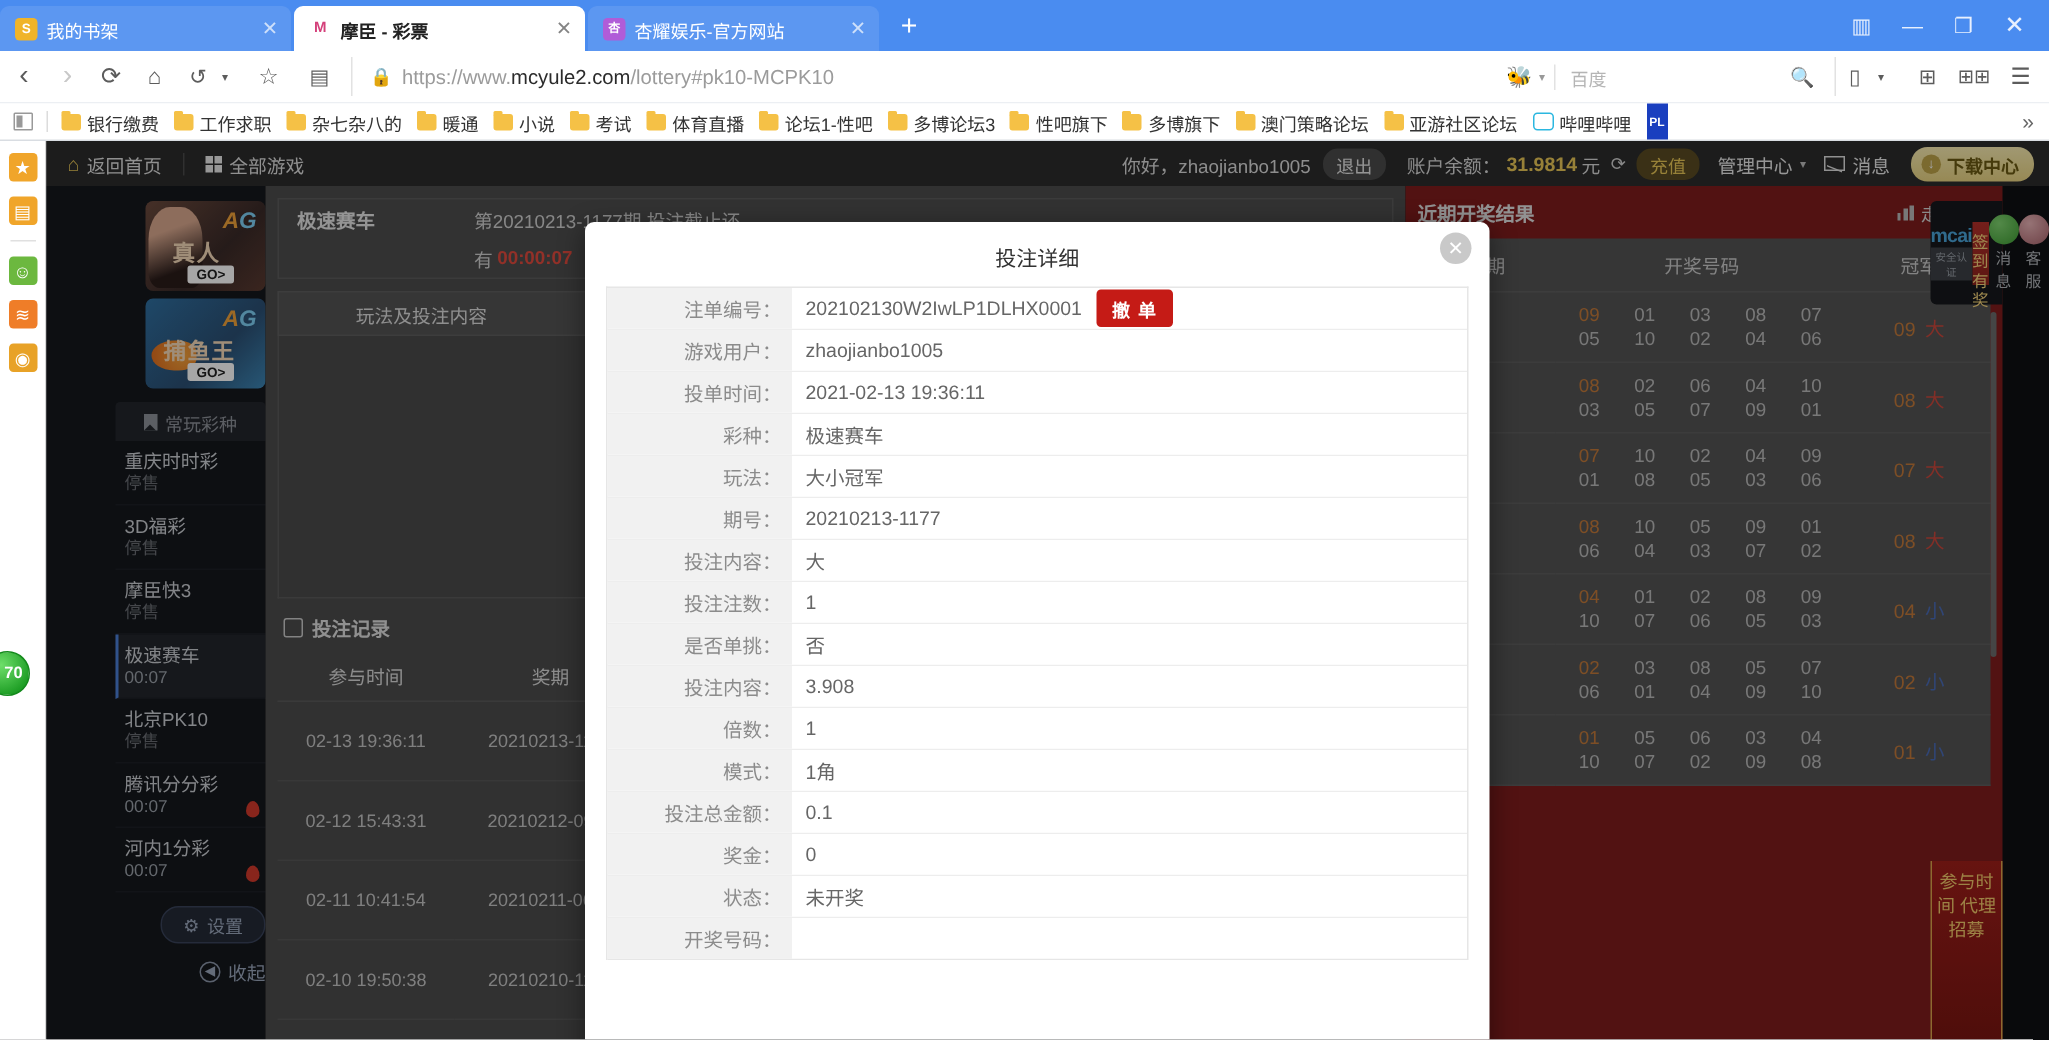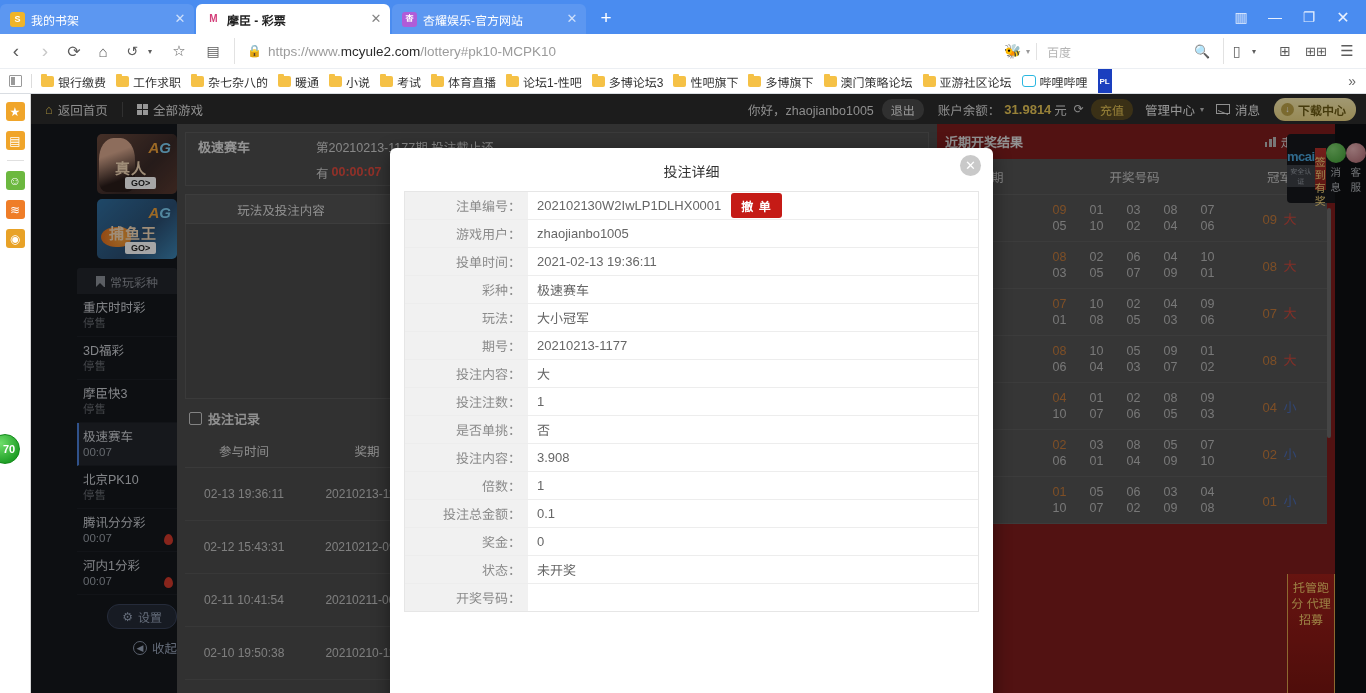--- a/index.html
+++ b/index.html
@@ -876,21 +876,21 @@
         <div class="srv">
           <div class="ic blue"></div>
           <div class="lb">线路</div>
         </div>
         <div class="srv">
           <div class="ic yellow"></div>
           <div class="lb">帮助</div>
         </div>
         <div class="srv-close">不</div>
       </div>
-      <div class="banner-vert">托管跑分 代理招募</div>
+      <div class="banner-vert">参与时间 代理招募</div>
 
       <div class="overlay"></div>
 
       <div class="modal">
         <div class="modal-title">投注详细</div>
         <div class="modal-close">✕</div>
 
         <div class="mbody">
           <div class="mrow">
             <div class="mlabel">注单编号：</div>
@@ -933,20 +933,24 @@
           </div>
           <div class="mrow">
             <div class="mlabel">投注内容：</div>
             <div class="mvalue">3.908</div>
           </div>
           <div class="mrow">
             <div class="mlabel">倍数：</div>
             <div class="mvalue">1</div>
           </div>
           <div class="mrow">
+            <div class="mlabel">模式：</div>
+            <div class="mvalue">1角</div>
+          </div>
+          <div class="mrow">
             <div class="mlabel">投注总金额：</div>
             <div class="mvalue">0.1</div>
           </div>
           <div class="mrow">
             <div class="mlabel">奖金：</div>
             <div class="mvalue">0</div>
           </div>
           <div class="mrow">
             <div class="mlabel">状态：</div>
             <div class="mvalue">未开奖</div>

